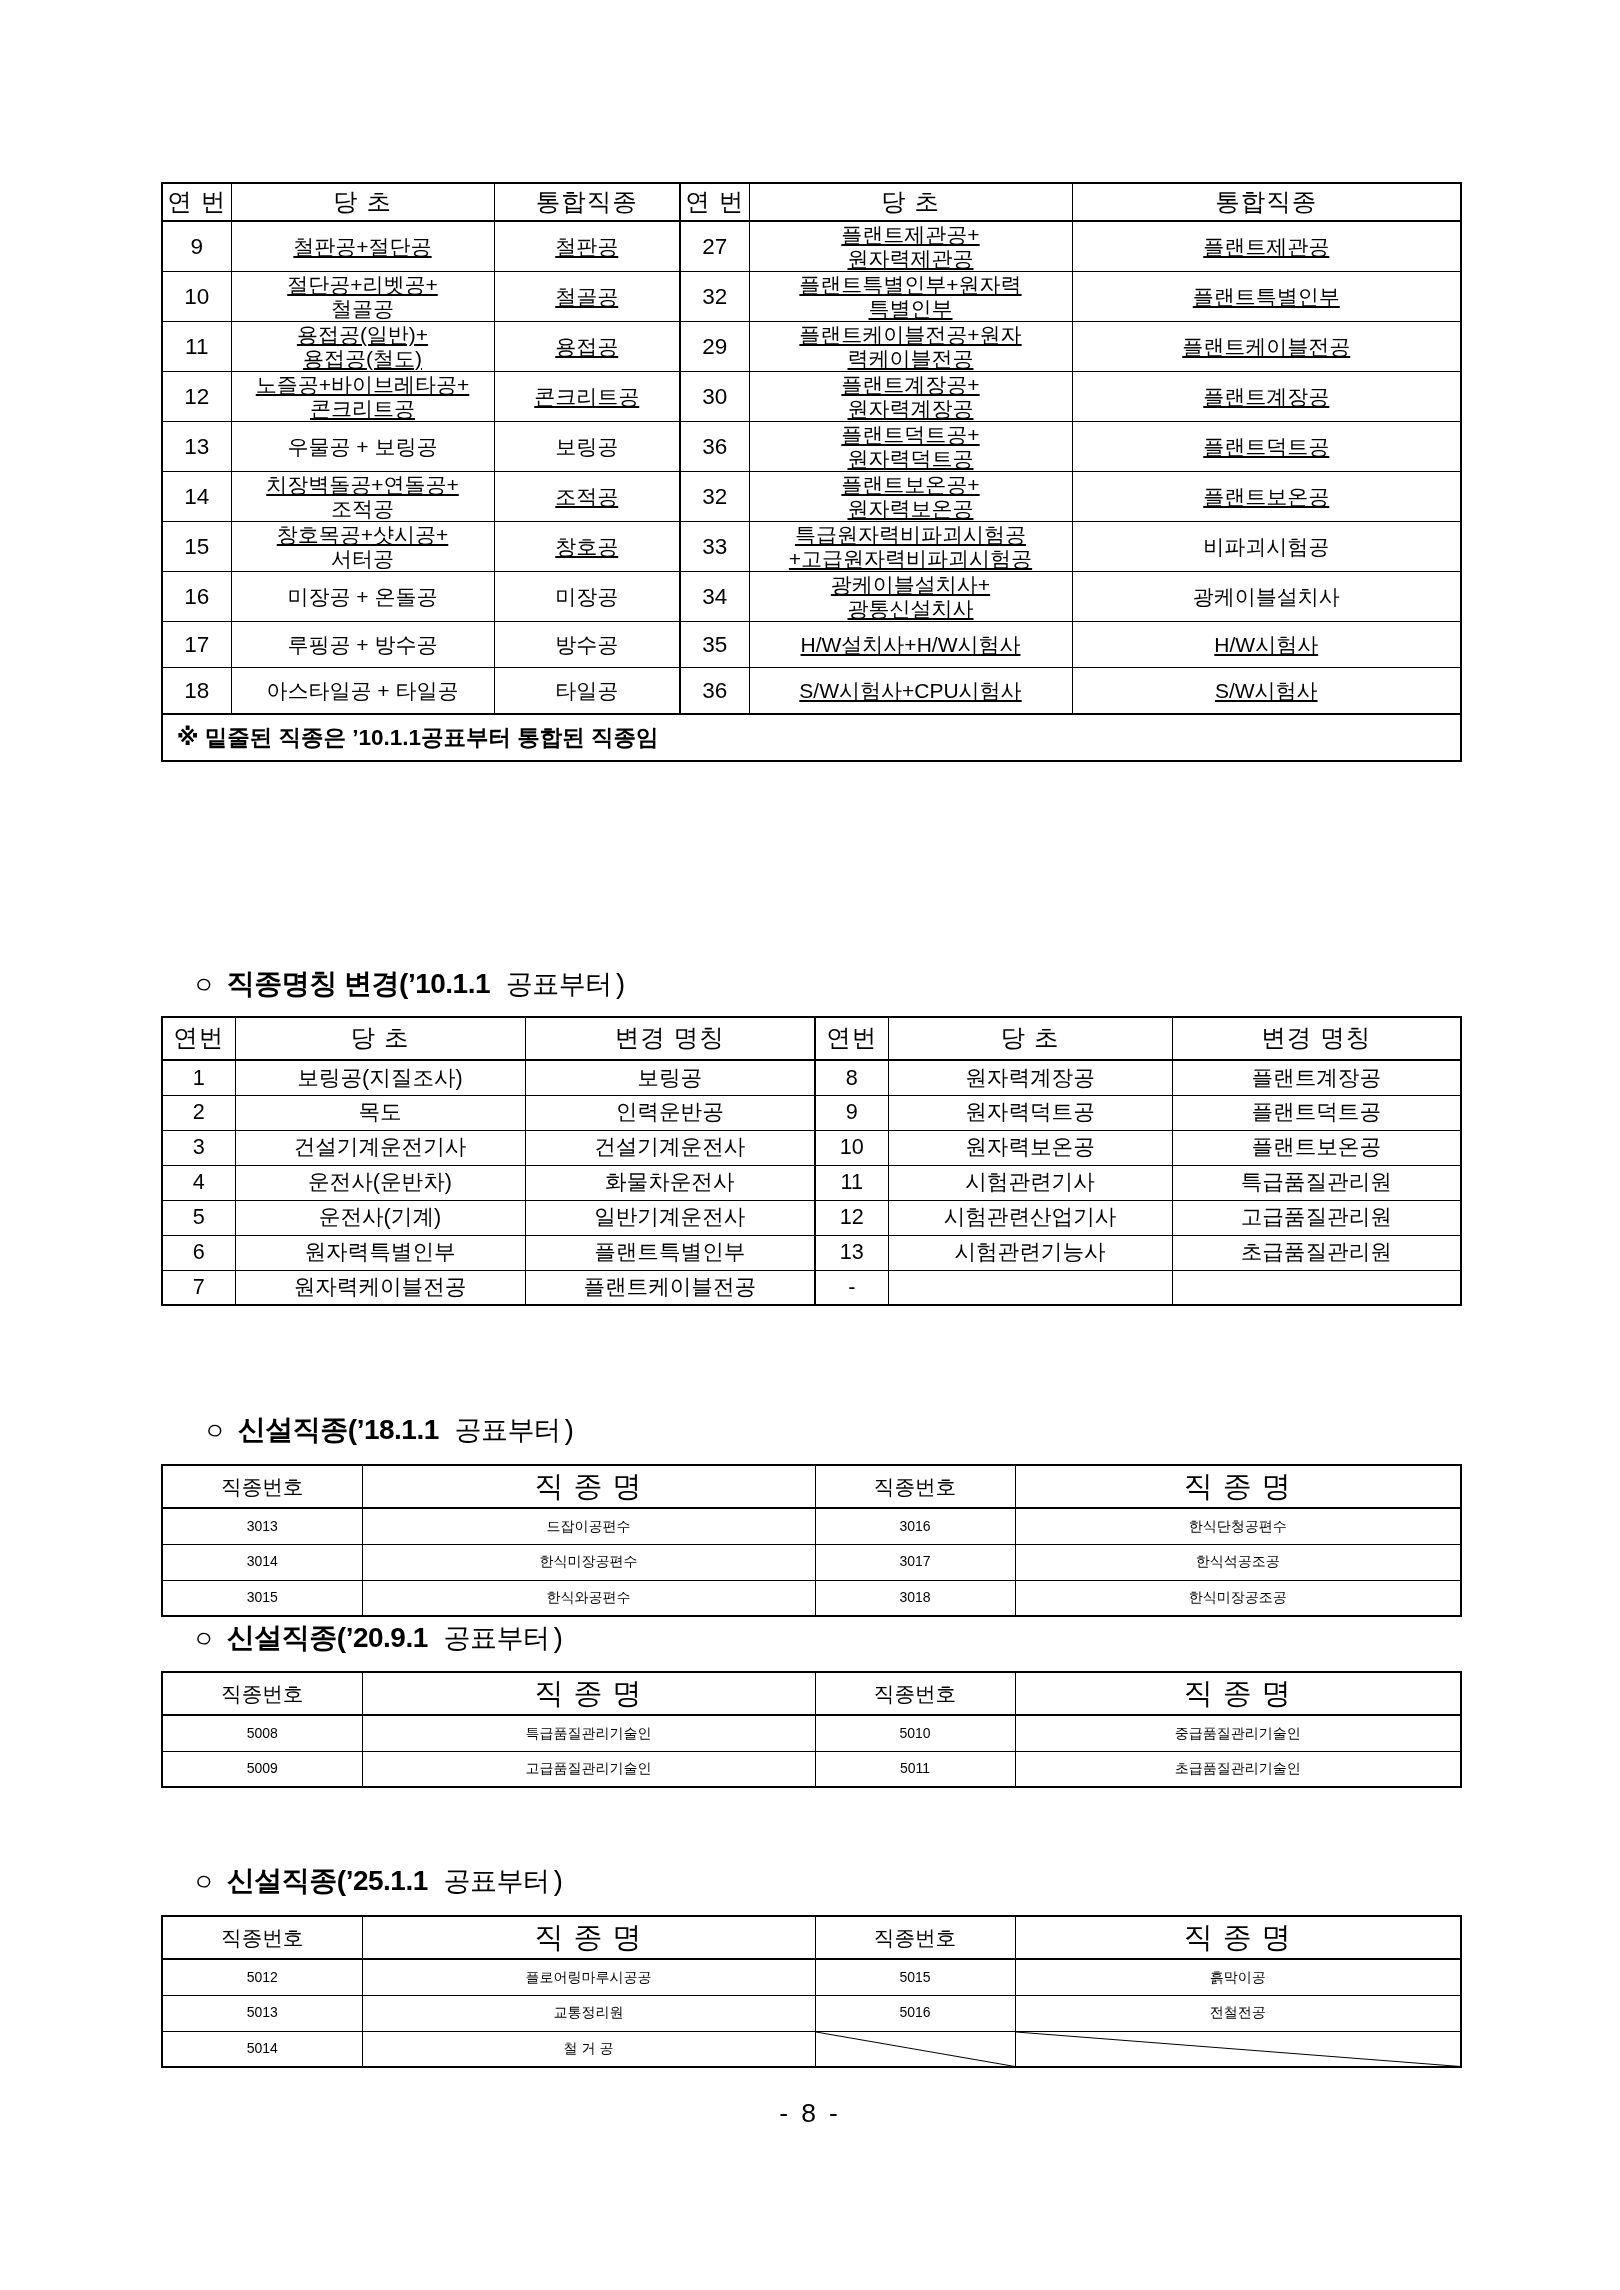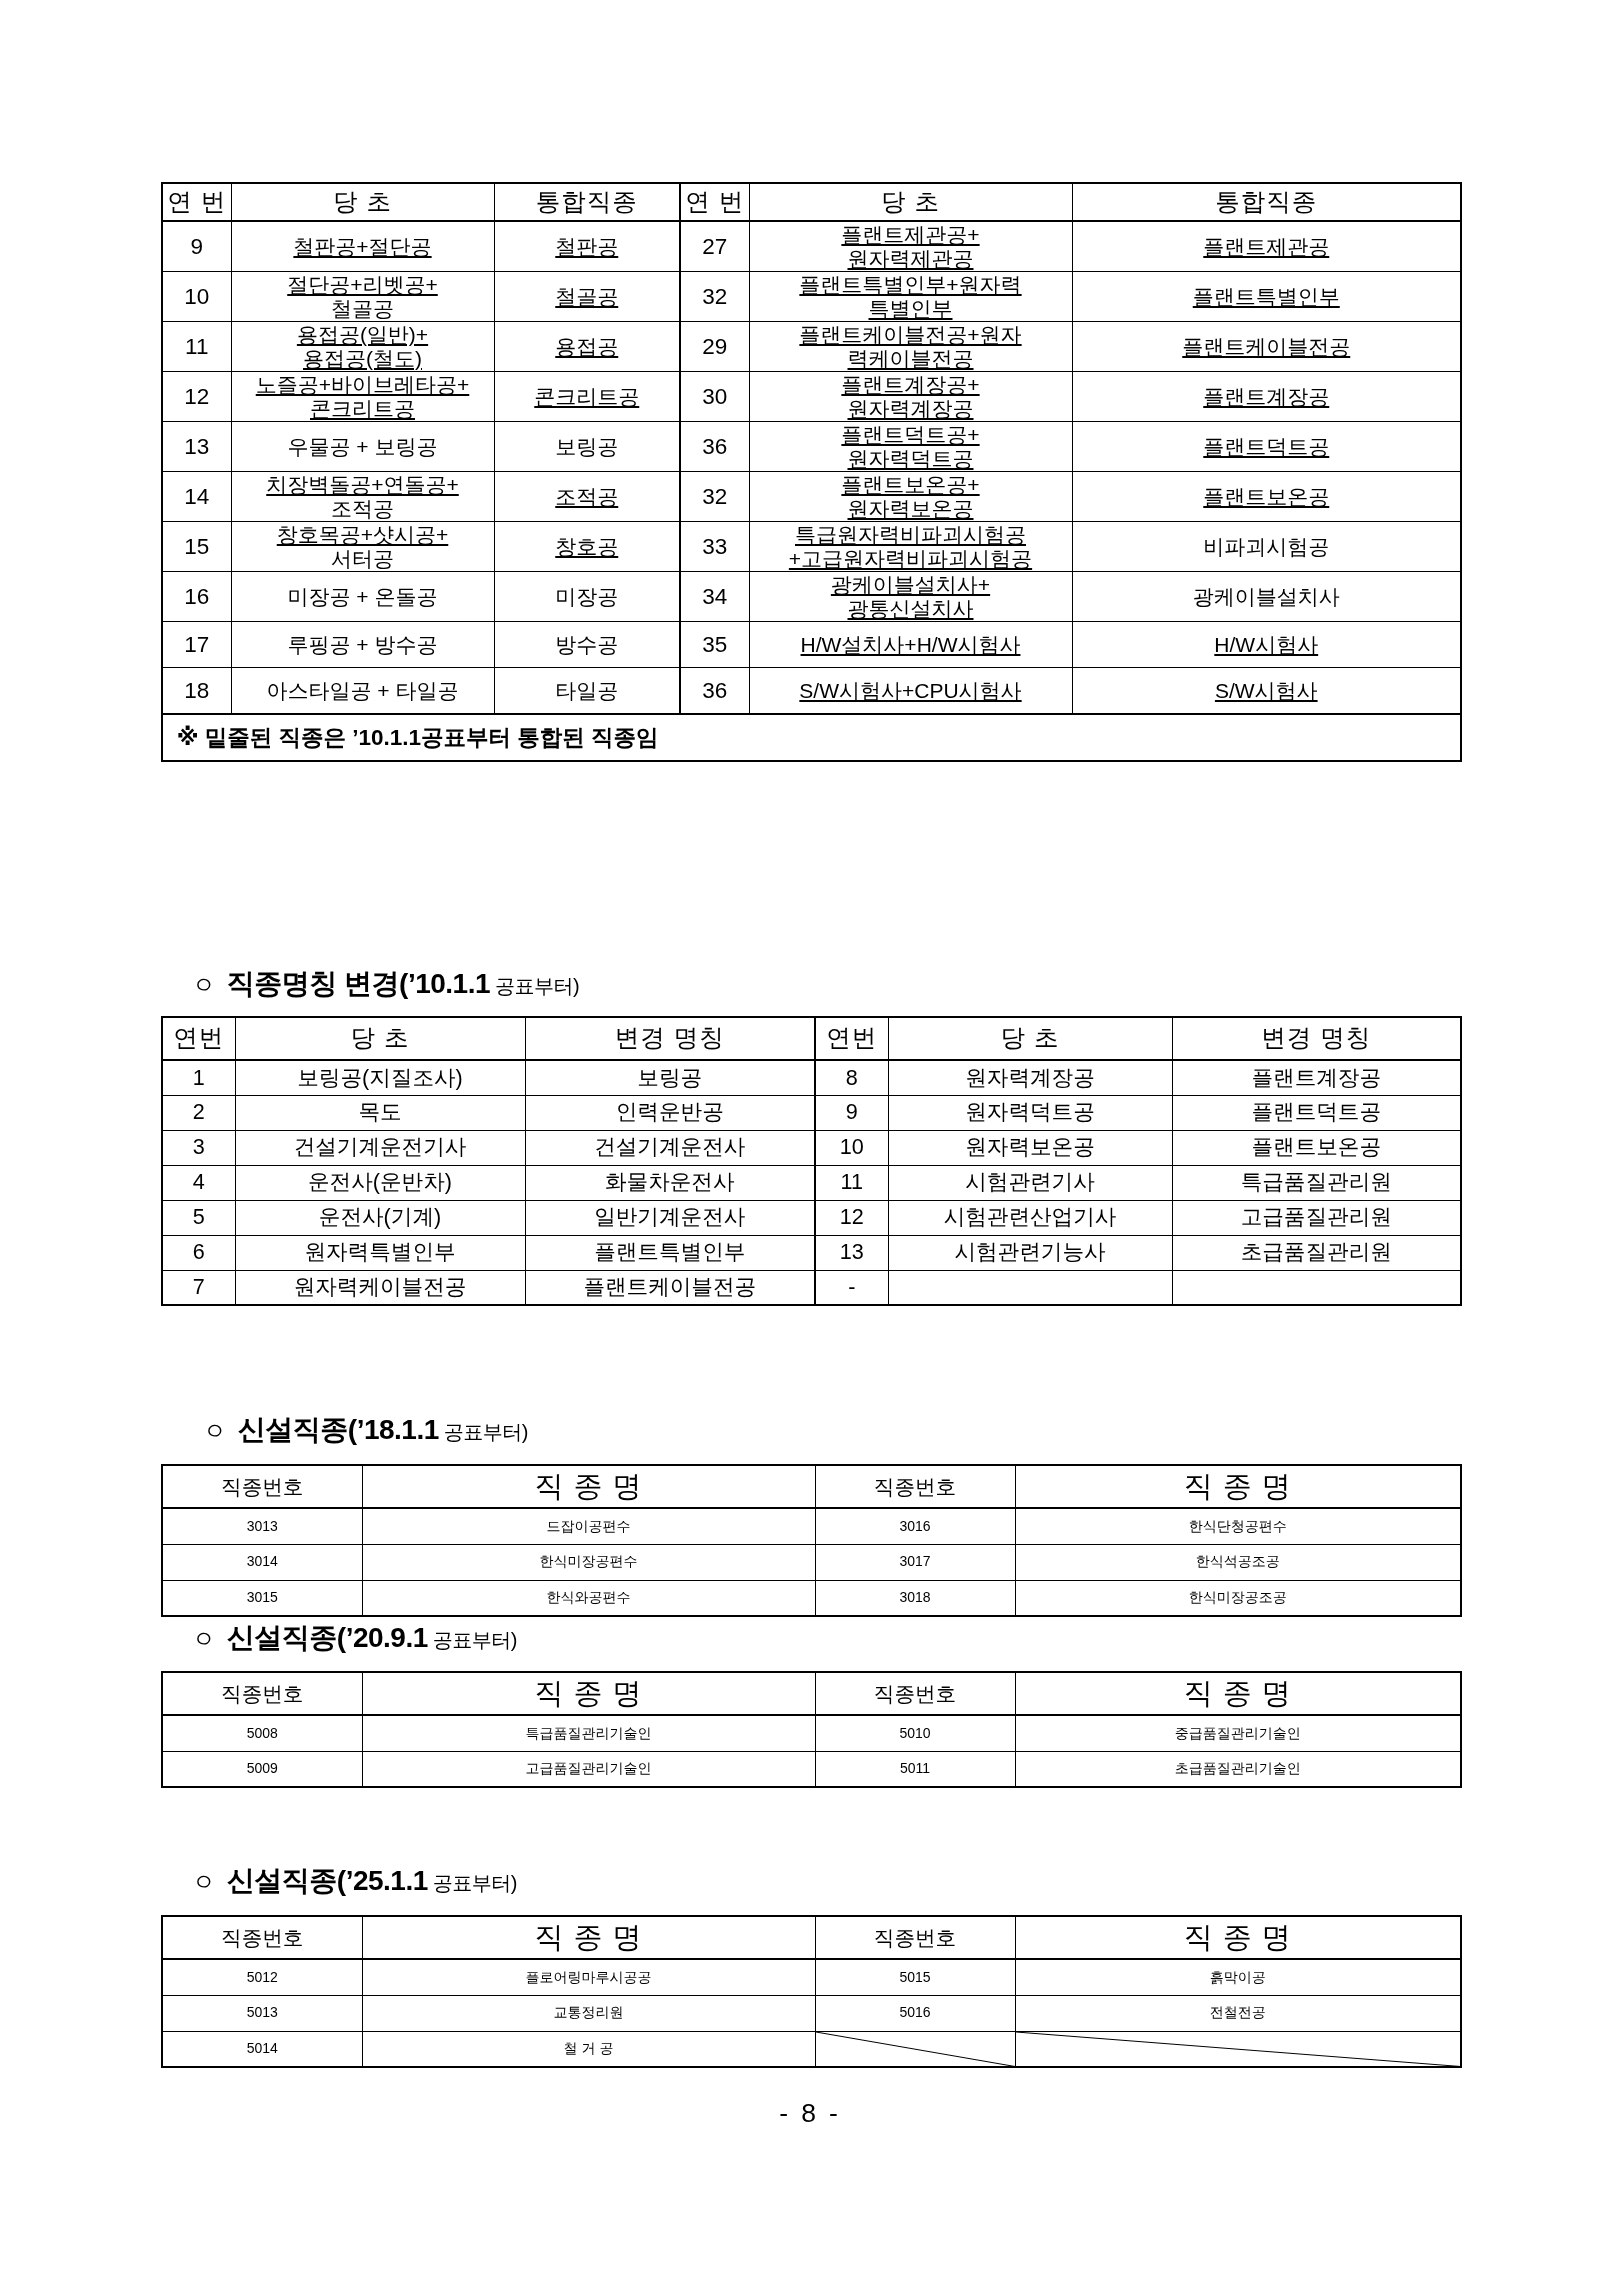--- a/index.html
+++ b/index.html
@@ -67,21 +67,21 @@
 
   
   .heading {
     position: absolute;
     font-size: 28px;
     font-weight: bold;
     letter-spacing: -0.5px;
     white-space: nowrap;
   }
   .heading .circ { font-weight: normal; font-size: 23.5px; margin-right: 11.8px; }
-  .heading .sm { font-size: 20px; font-weight: normal; }
+  .heading .sm { font-size: 27px; font-weight: normal; font-family: Liberation Mono, monospace; }
 
   
   #table2 {
     position: absolute;
     left: 161px; top: 1016px;
     width: 1299px;
   }
   #table2 td { font-size: 21.6px; height: 35px; }
   #table2 thead td { font-size: 24.5px; height: 43px; }
   #table2 .mid { border-left: 2.9px solid #000; }

